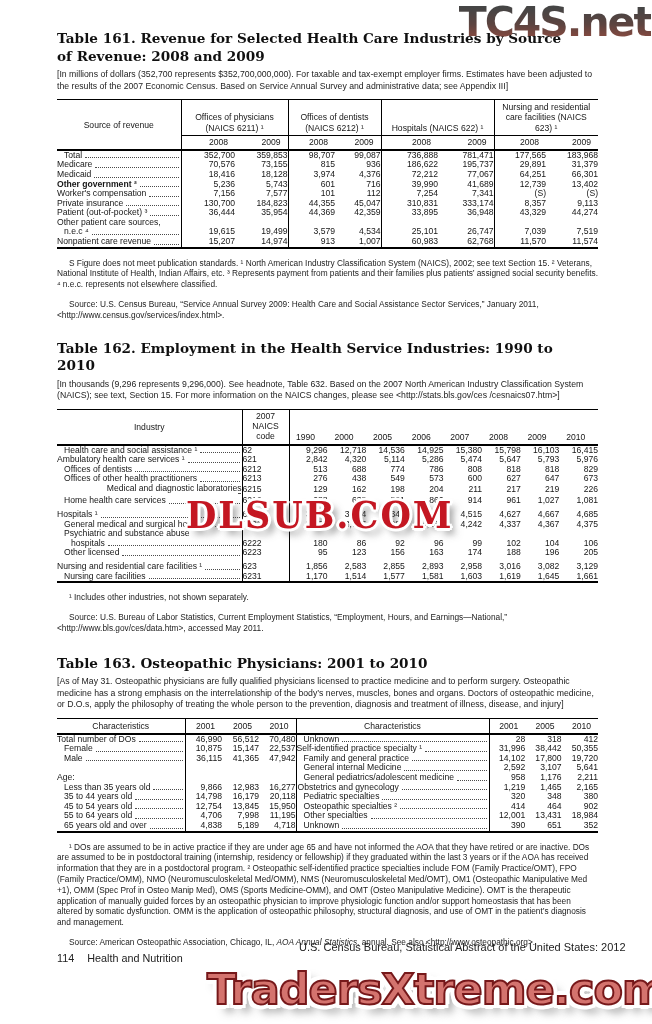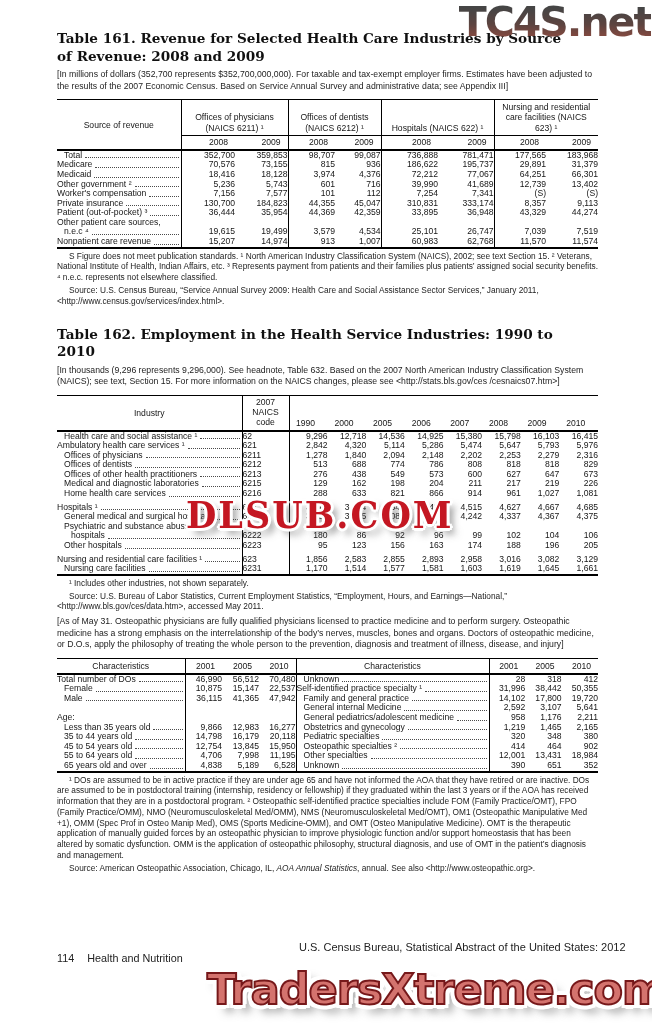--- a/index.html
+++ b/index.html
@@ -4,21 +4,21 @@
 <style>
   html,body{margin:0;padding:0;}
   body{width:652px;height:1024px;background:#ffffff;position:relative;overflow:hidden;
        font-family:"Liberation Sans",sans-serif;color:#161616;}
   .content{position:absolute;left:57px;top:30px;width:541px;}
   .title{font-family:"DejaVu Serif",serif;font-weight:bold;font-size:13.6px;line-height:1.3;
          margin:0;max-width:512px;color:#101010;}
   .t2{margin-top:19px;}
   .t3{margin-top:21px;}
   .headnote{font-size:8.7px;line-height:1.32;margin:4px 0 0;color:#1c1c1c;}
-  .fn{font-size:8.3px;line-height:1.3;margin:2px 0 0;text-indent:12px;color:#1c1c1c;}
+  .fn{font-size:8.3px;line-height:1.3;margin:9px 0 0;text-indent:12px;color:#1c1c1c;}
   .fn:first-of-type{margin-top:5px;}
   table.t{border-collapse:collapse;width:100%;table-layout:fixed;font-size:8.6px;margin-top:7px;
           border-top:1px solid #000;border-bottom:2px solid #000;}
   .t th{font-weight:normal;padding:1px 2px;}
   .t td{padding:0;}
   .gl{border-left:1px solid #000;}
   
   .t161 th.stub{text-align:center;vertical-align:middle;border-bottom:2px solid #000;}
   .t161 th.grp{text-align:center;vertical-align:bottom;border-left:1px solid #000;
                border-bottom:1px solid #000;line-height:1.18;padding:2px 3px;}
@@ -149,21 +149,21 @@
             <td class="num">18,128</td>
             <td class="num gl">3,974</td>
             <td class="num">4,376</td>
             <td class="num gl">72,212</td>
             <td class="num">77,067</td>
             <td class="num gl">64,251</td>
             <td class="num">66,301</td>
           </tr>
           <tr>
             <td class="lbl">
-              <div class="lw" style="padding-left: 0px;">
+              <div class="lw" style="padding-left: 0px; font-weight: bold;">
                 <span>Other government ²</span>
                 <span class="lead"></span>
               </div>
             </td>
             <td class="num gl">5,236</td>
             <td class="num">5,743</td>
             <td class="num gl">601</td>
             <td class="num">716</td>
             <td class="num gl">39,990</td>
             <td class="num">41,689</td>
@@ -332,37 +332,20 @@
             <td class="num">5,114</td>
             <td class="num">5,286</td>
             <td class="num">5,474</td>
             <td class="num">5,647</td>
             <td class="num">5,793</td>
             <td class="num">5,976</td>
           </tr>
           <tr>
             <td class="lbl">
               <div class="lw" style="padding-left: 7px;">
-                <span>Offices of physicians</span>
-                <span class="lead"></span>
-              </div>
-            </td>
-            <td class="code gl">6211</td>
-            <td class="num gl">1,278</td>
-            <td class="num">1,840</td>
-            <td class="num">2,094</td>
-            <td class="num">2,148</td>
-            <td class="num">2,202</td>
-            <td class="num">2,253</td>
-            <td class="num">2,279</td>
-            <td class="num">2,316</td>
-          </tr>
-          <tr>
-            <td class="lbl">
-              <div class="lw" style="padding-left: 7px;">
                 <span>Offices of dentists</span>
                 <span class="lead"></span>
               </div>
             </td>
             <td class="code gl">6212</td>
             <td class="num gl">513</td>
             <td class="num">688</td>
             <td class="num">774</td>
             <td class="num">786</td>
             <td class="num">808</td>
@@ -382,21 +365,21 @@
             <td class="num">438</td>
             <td class="num">549</td>
             <td class="num">573</td>
             <td class="num">600</td>
             <td class="num">627</td>
             <td class="num">647</td>
             <td class="num">673</td>
           </tr>
           <tr>
             <td class="lbl">
-              <div class="lw" style="padding-left: 7px;">
+              <div class="lw" style="padding-left: 7px; flex-direction: column;">
                 <span>Medical and diagnostic laboratories</span>
                 <span class="lead"></span>
               </div>
             </td>
             <td class="code gl">6215</td>
             <td class="num gl">129</td>
             <td class="num">162</td>
             <td class="num">198</td>
             <td class="num">204</td>
             <td class="num">211</td>
@@ -500,21 +483,21 @@
             <td class="num">92</td>
             <td class="num">96</td>
             <td class="num">99</td>
             <td class="num">102</td>
             <td class="num">104</td>
             <td class="num">106</td>
           </tr>
           <tr>
             <td class="lbl">
               <div class="lw" style="padding-left: 7px;">
-                <span>Other hospitals</span>
+                <span>Other licensed</span>
                 <span class="lead"></span>
               </div>
             </td>
             <td class="code gl">6223</td>
             <td class="num gl">95</td>
             <td class="num">123</td>
             <td class="num">156</td>
             <td class="num">163</td>
             <td class="num">174</td>
             <td class="num">188</td>
@@ -570,20 +553,21 @@
             <td class="num">1,619</td>
             <td class="num">1,645</td>
             <td class="num">1,661</td>
           </tr>
         </tbody>
     </table>
 
     <p class="fn">¹ Includes other industries, not shown separately.</p>
     <p class="fn">Source: U.S. Bureau of Labor Statistics, Current Employment Statistics, “Employment, Hours, and Earnings—National,” &lt;http://www.bls.gov/ces/data.htm&gt;, accessed May 2011.</p>
 
+    <h1 class="title t3">Table 163. Osteopathic Physicians: 2001 to 2010</h1>
     <p class="headnote">[As of May 31. Osteopathic physicians are fully qualified physicians licensed to practice medicine and to perform surgery. Osteopathic medicine has a strong emphasis on the interrelationship of the body’s nerves, muscles, bones and organs. Doctors of osteopathic medicine, or D.O.s, apply the philosophy of treating the whole person to the prevention, diagnosis and treatment of illness, disease, and injury]</p>
 
     <table id="t163" class="t t163">
       <colgroup>
         <col style="width:128px">
           <col style="width:37px">
           <col style="width:37px">
           <col style="width:37px">
         <col style="width:193px">
           <col>
@@ -705,21 +689,21 @@
             <td class="lbl">
               <div class="lw" style="padding-left: 7px;">
                 <span>Less than 35 years old</span>
                 <span class="lead"></span>
               </div>
             </td>
             <td class="num gl">9,866</td>
             <td class="num">12,983</td>
             <td class="num">16,277</td>
             <td class="lbl gl">
-              <div class="lw" style="padding-left: 7px; text-align: center;">
+              <div class="lw" style="padding-left: 1px; text-align: center;">
                 <span>Obstetrics and gynecology</span>
                 <span class="lead"></span>
               </div>
             </td>
             <td class="num gl">1,219</td>
             <td class="num">1,465</td>
             <td class="num">2,165</td>
           </tr>
           <tr>
             <td class="lbl">
@@ -783,21 +767,21 @@
           </tr>
           <tr>
             <td class="lbl">
               <div class="lw" style="padding-left: 7px;">
                 <span>65 years old and over</span>
                 <span class="lead"></span>
               </div>
             </td>
             <td class="num gl">4,838</td>
             <td class="num">5,189</td>
-            <td class="num">6,528</td>
+            <td class="num">4,718</td>
             <td class="lbl gl">
               <div class="lw" style="padding-left: 7px;">
                 <span>Unknown</span>
                 <span class="lead"></span>
               </div>
             </td>
             <td class="num gl">390</td>
             <td class="num">651</td>
             <td class="num">352</td>
           </tr>

